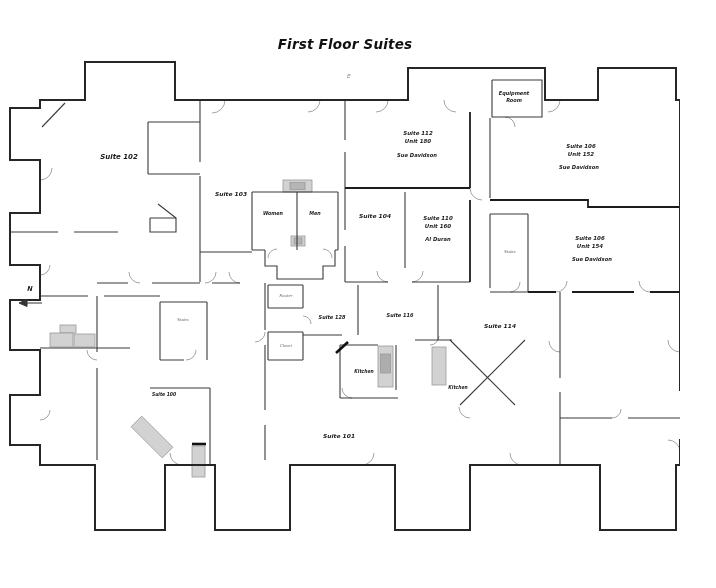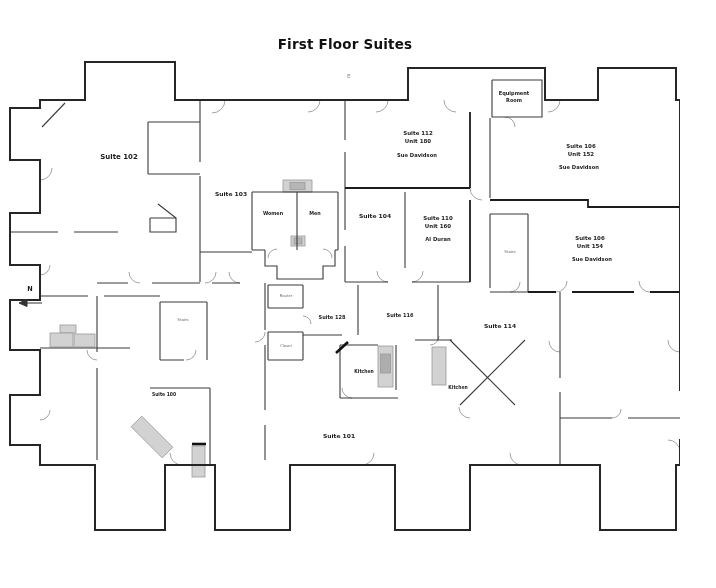--- a/index.html
+++ b/index.html
@@ -1,18 +1,18 @@
 <!DOCTYPE html>
 <html><head>
 <meta charset="utf-8">
 <style>
   html,body{margin:0;padding:0;background:#fff;}
   #stage{
     position:relative;width:680px;height:588px;background:#ffffff;
-    font-family:"DejaVu Sans","Liberation Sans",sans-serif;overflow:hidden;
+    font-family:"DejaVu Sans","Liberation Sans",sans-serif;overflow:hidden;font-style:italic;
   }
   #plan-svg{position:absolute;left:0;top:0;}
   .lbl{
     position:absolute;transform:translate(-50%,-50%);
     white-space:nowrap;font-weight:bold;color:#1b1b1b;font-size:10px;
   }
   .lbl.wrap{white-space:normal;text-align:center;line-height:1.25;}
   .title{
     position:absolute;transform:translate(-50%,-50%);
     font-weight:bold;font-size:13.5px;color:#111;letter-spacing:.2px;white-space:nowrap;

